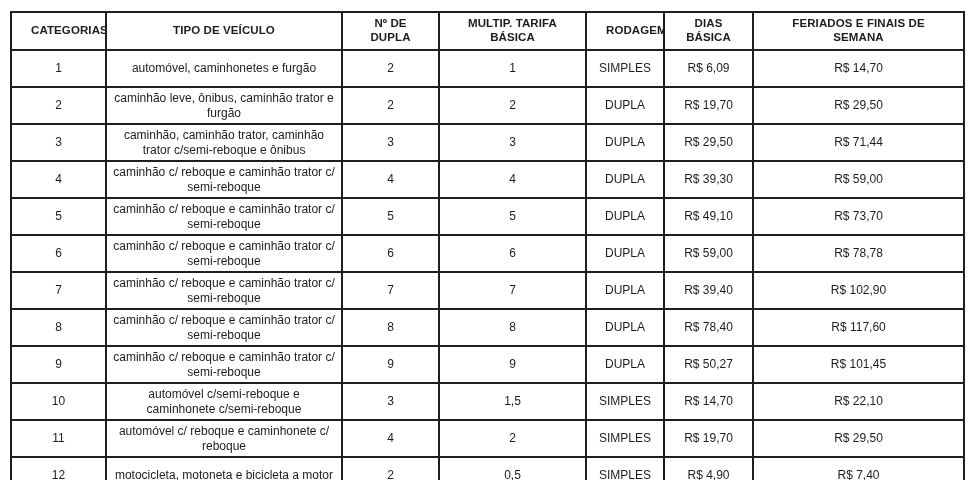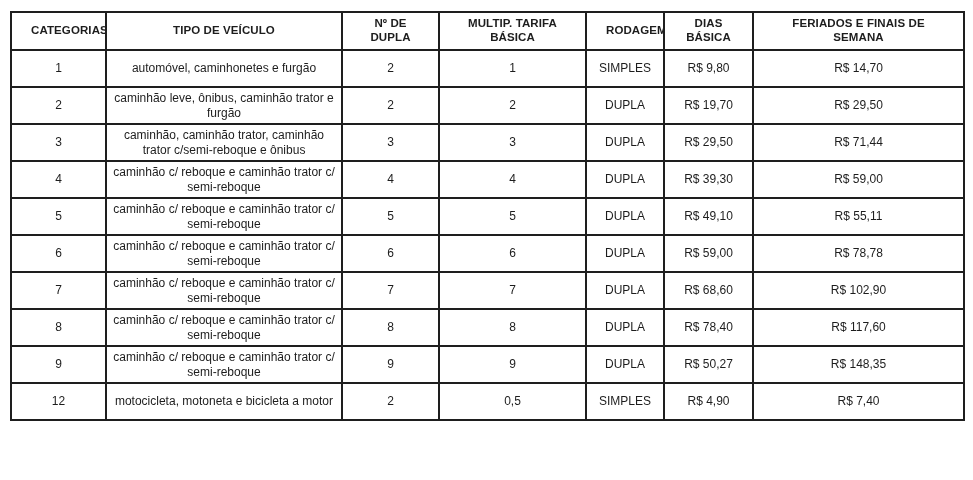--- a/index.html
+++ b/index.html
@@ -75,21 +75,21 @@
           <th>FERIADOS E FINAIS DE SEMANA</th>
         </tr>
     </thead>
     <tbody>
         <tr>
           <td class="col-categoria">1</td>
           <td class="col-tipo">automóvel, caminhonetes e furgão</td>
           <td class="col-eixos">2</td>
           <td class="col-multip">1</td>
           <td class="col-rodagem">SIMPLES</td>
-          <td class="col-dias_uteis">R$ 9,80</td>
+          <td class="col-dias_uteis">R$ 6,09</td>
           <td class="col-feriados">R$ 14,70</td>
         </tr>
         <tr>
           <td class="col-categoria">2</td>
           <td class="col-tipo">caminhão leve, ônibus, caminhão trator e furgão</td>
           <td class="col-eixos">2</td>
           <td class="col-multip">2</td>
           <td class="col-rodagem">DUPLA</td>
           <td class="col-dias_uteis">R$ 19,70</td>
           <td class="col-feriados">R$ 29,50</td>
@@ -112,57 +112,75 @@
           <td class="col-dias_uteis">R$ 39,30</td>
           <td class="col-feriados">R$ 59,00</td>
         </tr>
         <tr>
           <td class="col-categoria">5</td>
           <td class="col-tipo">caminhão c/ reboque e caminhão trator c/ semi-reboque</td>
           <td class="col-eixos">5</td>
           <td class="col-multip">5</td>
           <td class="col-rodagem">DUPLA</td>
           <td class="col-dias_uteis">R$ 49,10</td>
-          <td class="col-feriados">R$ 55,11</td>
+          <td class="col-feriados">R$ 73,70</td>
         </tr>
         <tr>
           <td class="col-categoria">6</td>
           <td class="col-tipo">caminhão c/ reboque e caminhão trator c/ semi-reboque</td>
           <td class="col-eixos">6</td>
           <td class="col-multip">6</td>
           <td class="col-rodagem">DUPLA</td>
           <td class="col-dias_uteis">R$ 59,00</td>
           <td class="col-feriados">R$ 78,78</td>
         </tr>
         <tr>
           <td class="col-categoria">7</td>
           <td class="col-tipo">caminhão c/ reboque e caminhão trator c/ semi-reboque</td>
           <td class="col-eixos">7</td>
           <td class="col-multip">7</td>
           <td class="col-rodagem">DUPLA</td>
-          <td class="col-dias_uteis">R$ 68,60</td>
+          <td class="col-dias_uteis">R$ 39,40</td>
           <td class="col-feriados">R$ 102,90</td>
         </tr>
         <tr>
           <td class="col-categoria">8</td>
           <td class="col-tipo">caminhão c/ reboque e caminhão trator c/ semi-reboque</td>
           <td class="col-eixos">8</td>
           <td class="col-multip">8</td>
           <td class="col-rodagem">DUPLA</td>
           <td class="col-dias_uteis">R$ 78,40</td>
           <td class="col-feriados">R$ 117,60</td>
         </tr>
         <tr>
           <td class="col-categoria">9</td>
           <td class="col-tipo">caminhão c/ reboque e caminhão trator c/ semi-reboque</td>
           <td class="col-eixos">9</td>
           <td class="col-multip">9</td>
           <td class="col-rodagem">DUPLA</td>
           <td class="col-dias_uteis">R$ 50,27</td>
-          <td class="col-feriados">R$ 148,35</td>
+          <td class="col-feriados">R$ 101,45</td>
+        </tr>
+        <tr>
+          <td class="col-categoria">10</td>
+          <td class="col-tipo">automóvel c/semi-reboque e caminhonete c/semi-reboque</td>
+          <td class="col-eixos">3</td>
+          <td class="col-multip">1,5</td>
+          <td class="col-rodagem">SIMPLES</td>
+          <td class="col-dias_uteis">R$ 14,70</td>
+          <td class="col-feriados">R$ 22,10</td>
+        </tr>
+        <tr>
+          <td class="col-categoria">11</td>
+          <td class="col-tipo">automóvel c/ reboque e caminhonete c/ reboque</td>
+          <td class="col-eixos">4</td>
+          <td class="col-multip">2</td>
+          <td class="col-rodagem">SIMPLES</td>
+          <td class="col-dias_uteis">R$ 19,70</td>
+          <td class="col-feriados">R$ 29,50</td>
         </tr>
         <tr>
           <td class="col-categoria">12</td>
           <td class="col-tipo">motocicleta, motoneta e bicicleta a motor</td>
           <td class="col-eixos">2</td>
           <td class="col-multip">0,5</td>
           <td class="col-rodagem">SIMPLES</td>
           <td class="col-dias_uteis">R$ 4,90</td>
           <td class="col-feriados">R$ 7,40</td>
         </tr>

